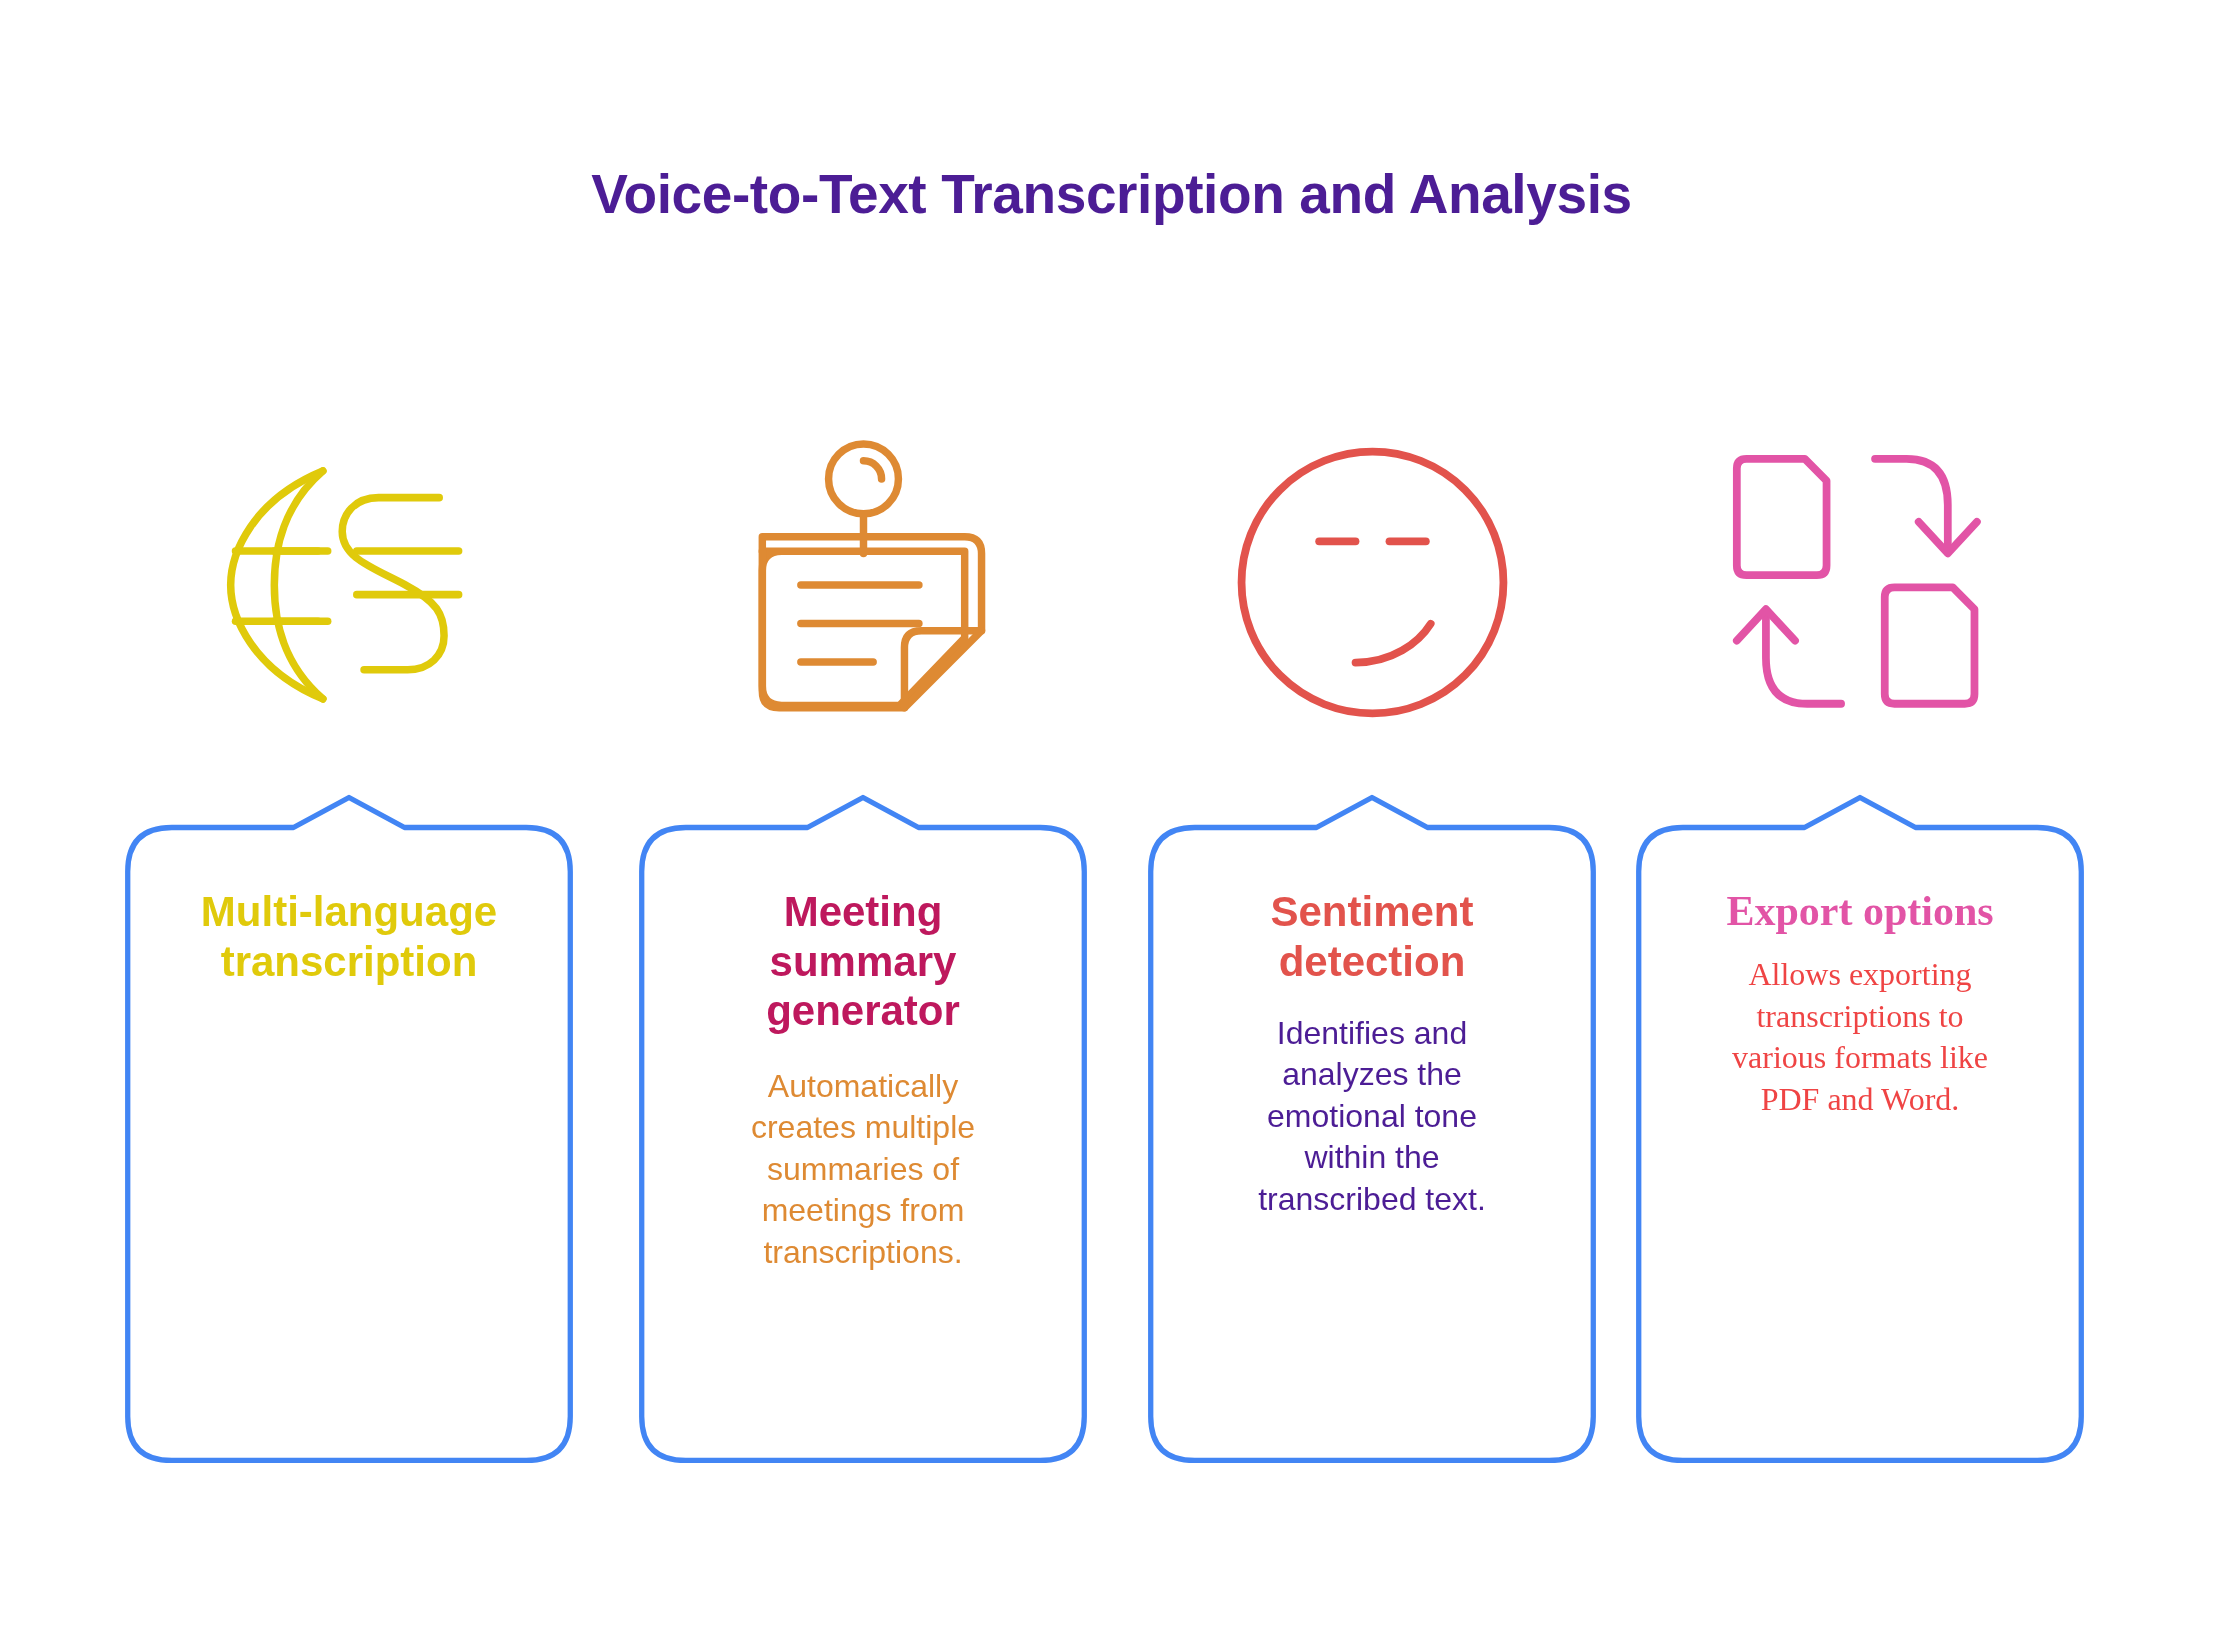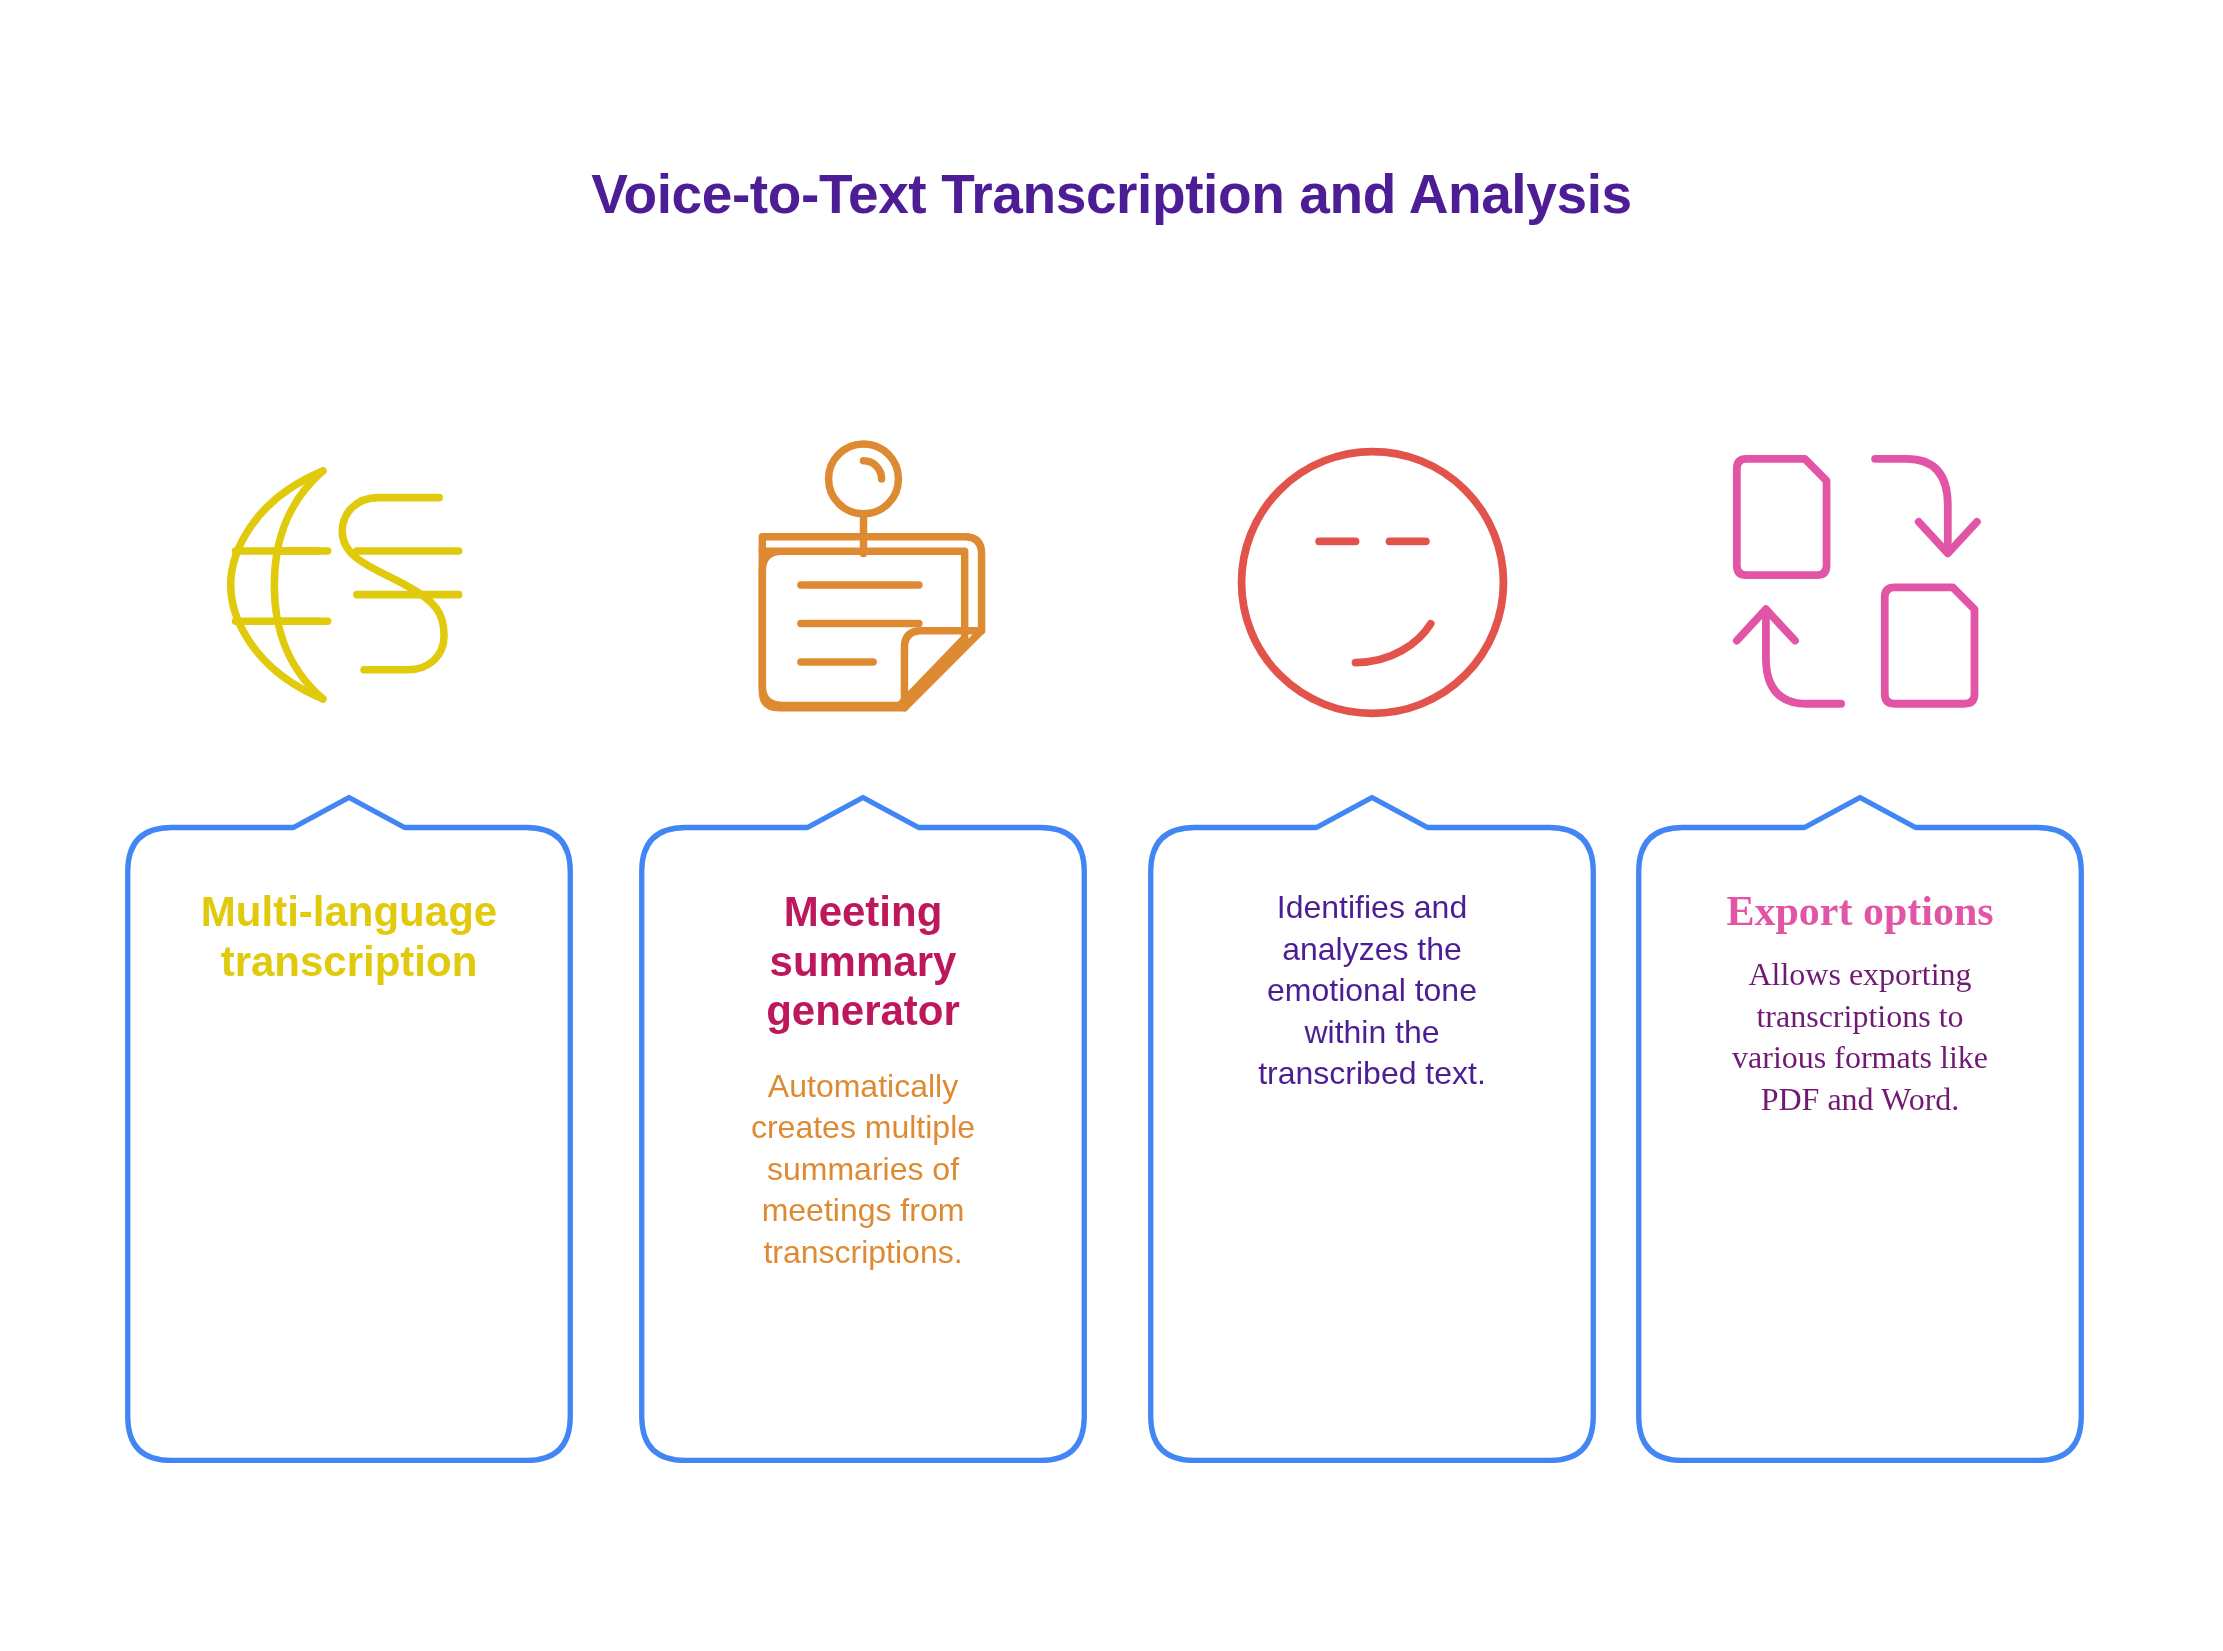--- a/index.html
+++ b/index.html
@@ -194,20 +194,22 @@
 
           <path d="M53 93 C68 93 79 85 84 77"></path>
         </svg>
       </div>
 
       <div class="card">
         <svg class="bubble-svg" viewBox="0 0 510 760" fill="none" stroke="#4285f4" stroke-width="6" stroke-linejoin="round" stroke-linecap="round">
           <path d="M4 88 V706 Q4 756 54 756 H456 Q506 756 506 706 V88 Q506 38 456 38 H318 L255 4 L192 38 H54 Q4 38 4 88 Z"></path>
         </svg>
         <div class="card-body">
+          <div class="card-heading" style="color:#E2534C">Sentiment
+detection</div>
           <div class="card-desc" style="color:#4c1d95">Identifies and
 analyzes the
 emotional tone
 within the
 transcribed text.</div>
         </div>
       </div>
     </div>
 
     <div class="col col-3">
@@ -226,21 +228,21 @@
           <path d="M9 84 L21 71 L33 84"></path>
         </svg>
       </div>
 
       <div class="card">
         <svg class="bubble-svg" viewBox="0 0 510 760" fill="none" stroke="#4285f4" stroke-width="6" stroke-linejoin="round" stroke-linecap="round">
           <path d="M4 88 V706 Q4 756 54 756 H456 Q506 756 506 706 V88 Q506 38 456 38 H318 L255 4 L192 38 H54 Q4 38 4 88 Z"></path>
         </svg>
         <div class="card-body">
           <div class="card-heading" style="color:#E254A6">Export options</div>
-          <div class="card-desc" style="color:#701a75">Allows exporting
+          <div class="card-desc" style="color:#ef4444">Allows exporting
 transcriptions to
 various formats like
 PDF and Word.</div>
         </div>
       </div>
     </div>
 
   </div>
 </div>
 

